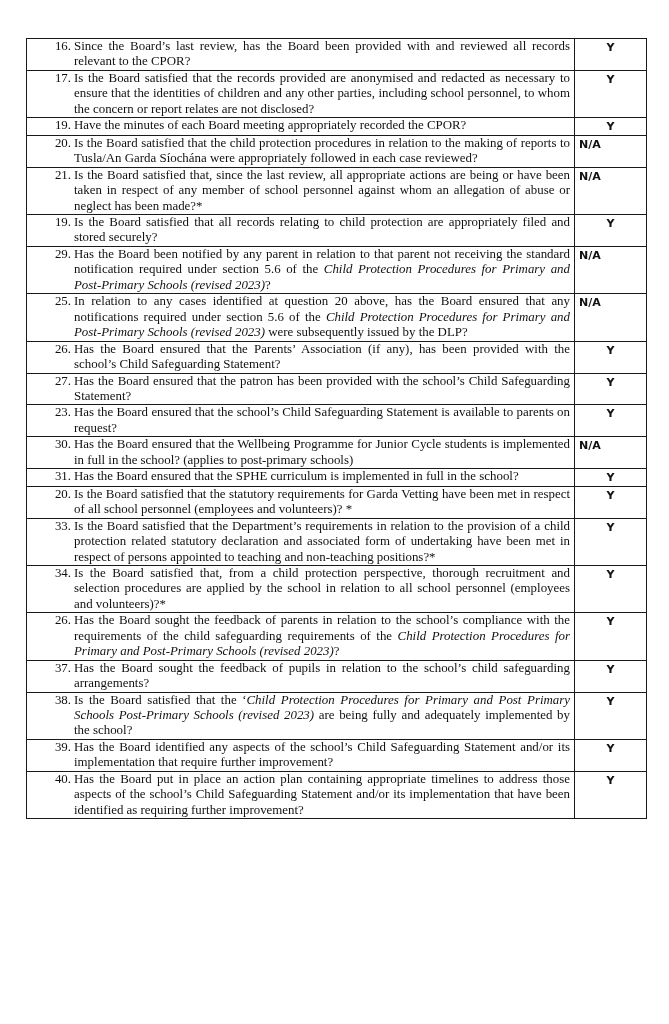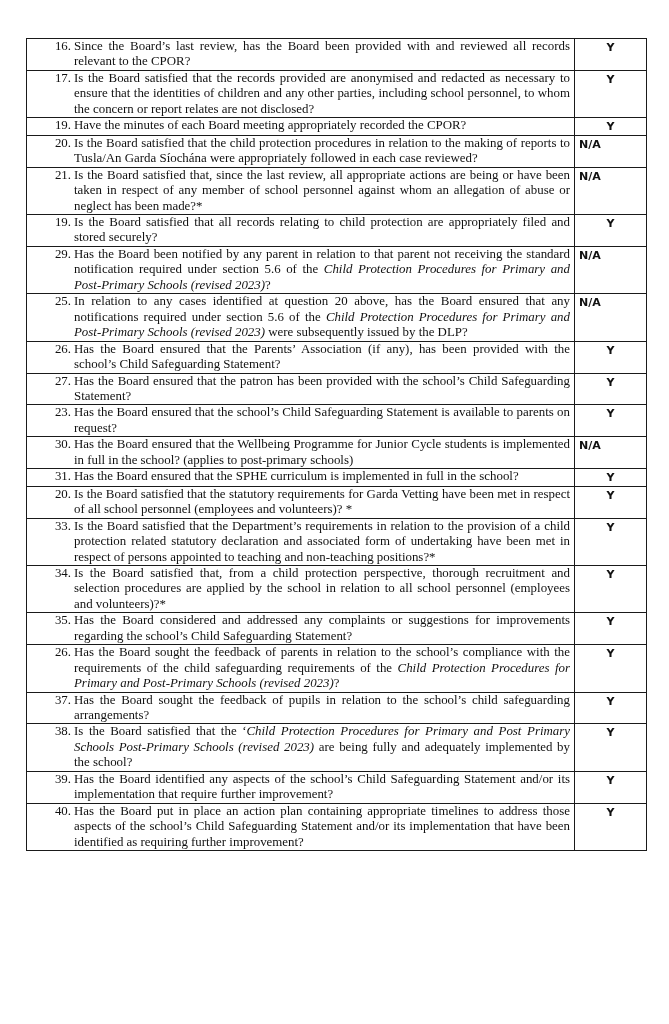--- a/index.html
+++ b/index.html
@@ -247,31 +247,20 @@
             <span class="q-text"><span>Is the Board satisfied that, from a child protection perspective, thorough recruitment and selection procedures are applied by the school in relation to all school personnel (employees and volunteers)?*</span></span>
           </div>
         </td>
         <td class="a-cell">
           <div class="ans y">Y</div>
         </td>
       </tr>
       <tr>
         <td class="q-cell">
           <div class="q-wrap">
-            <span class="q-num">35.</span>
-            <span class="q-text"><span>Has the Board considered and addressed any complaints or suggestions for improvements regarding the school’s Child Safeguarding Statement?</span></span>
-          </div>
-        </td>
-        <td class="a-cell">
-          <div class="ans y">Y</div>
-        </td>
-      </tr>
-      <tr>
-        <td class="q-cell">
-          <div class="q-wrap">
             <span class="q-num">26.</span>
             <span class="q-text"><span>Has the Board sought the feedback of parents in relation to the school’s compliance with the requirements of the child safeguarding requirements of the </span><i>Child Protection Procedures for Primary and Post-Primary Schools (revised 2023)</i><span>?</span></span>
           </div>
         </td>
         <td class="a-cell">
           <div class="ans y">Y</div>
         </td>
       </tr>
       <tr>
         <td class="q-cell">

